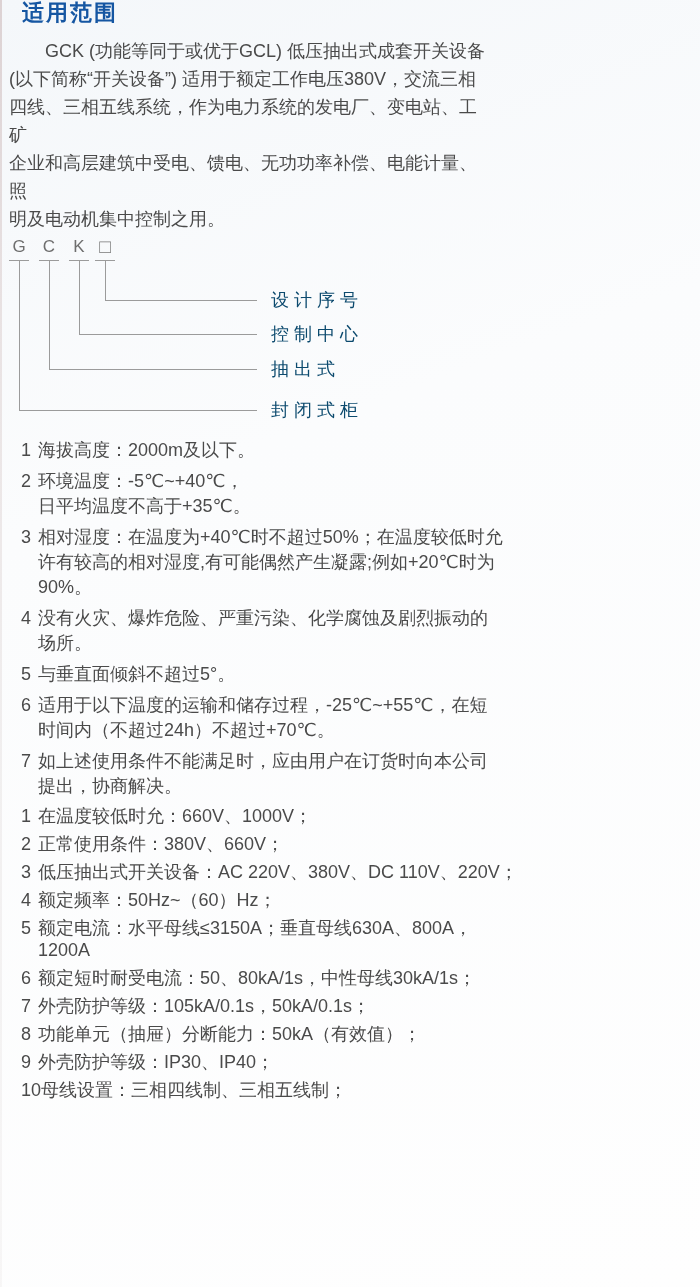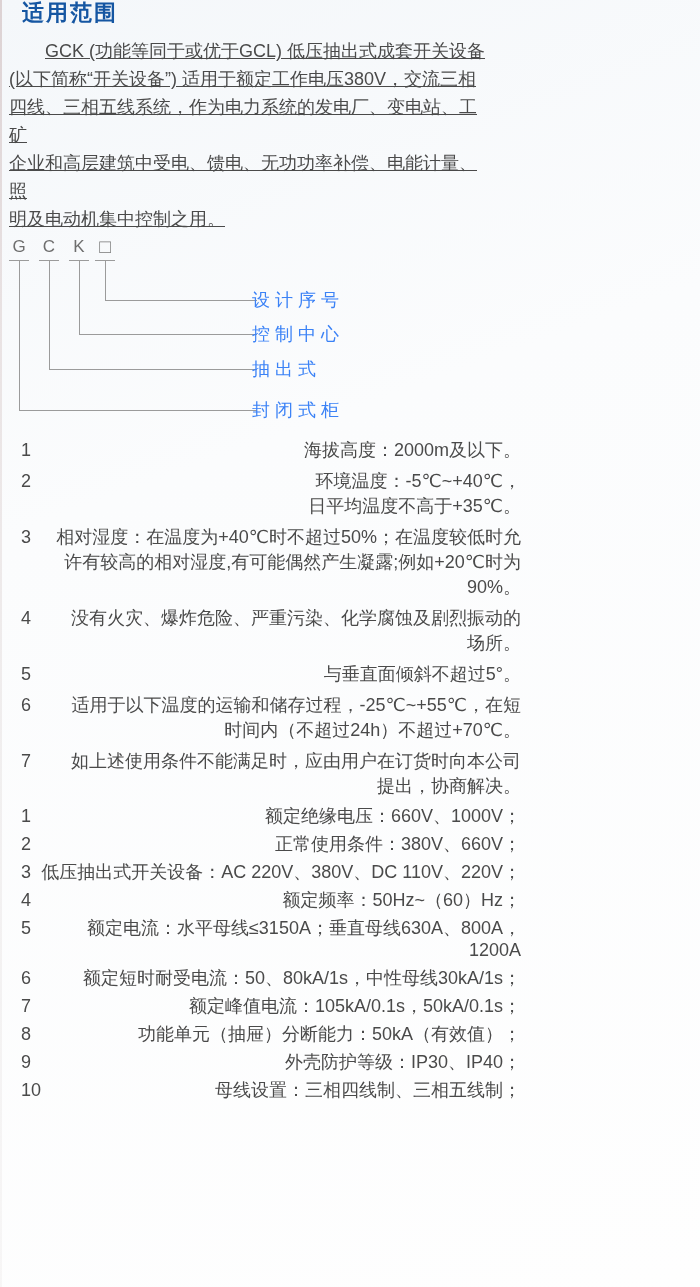--- a/index.html
+++ b/index.html
@@ -21,21 +21,21 @@
     color:#1556a2;letter-spacing:2px;
   }
   .sec-scope{margin-top:13px;}
   .sec-model{margin-top:5px;}
   .sec-cond{margin-top:15px;}
   .sec-param{margin-top:18px;}
 
   .intro{margin-top:11px;padding-left:9px;width:480px;color:#4a4a4a;}
   .intro p{
     margin:0;font-size:18px;line-height:28px;
-    text-indent:2em;white-space:pre-line;text-decoration:underline;
+    text-indent:2em;white-space:pre-line;
   }
 
   
   .diagram{position:relative;height:205px;}
   .code-row{position:absolute;inset:0;}
   .code-letter{
     position:absolute;top:5px;width:20px;height:18px;
     text-align:center;font-size:17px;line-height:18px;color:#6e6e6e;
     border-bottom:1px solid #9b9b9b;padding-bottom:4px;
   }
@@ -50,36 +50,36 @@
   .d-row:nth-of-type(4){--x:19px;--y:177px;}
   .d-vline{
     position:absolute;left:var(--x);top:27px;width:0;
     height:calc(var(--y) - 27px);border-left:1px solid #9b9b9b;
   }
   .d-hline{
     position:absolute;left:var(--x);top:var(--y);height:0;
     width:calc(257px - var(--x));border-top:1px solid #9b9b9b;
   }
   .d-label{
-    position:absolute;left:252px;top:calc(var(--y) - 13px);
-    font-size:18px;line-height:26px;color:#3b82f6;letter-spacing:5px;
+    position:absolute;left:271px;top:calc(var(--y) - 13px);
+    font-size:18px;line-height:26px;color:#0c4a6e;letter-spacing:5px;
     white-space:nowrap;
     font-family:Liberation Serif, serif;
   }
 
   
   ul.numlist{list-style:none;margin:0;padding:0 0 0 21px;width:500px;color:#4a4a4a;}
   ul.numlist li{display:flex;font-size:18px;}
   .cond-list{margin-top:3px;}
   .cond-list li{line-height:25px;margin-bottom:6px;}
   .cond-list .num{flex:none;width:17px;}
   .param-list{margin-top:5px;}
   .param-list li{line-height:22px;margin-bottom:6px;}
   .param-list .num{flex:none;min-width:17px;}
-  .numlist .txt{flex:1;white-space:pre-line;text-align:right;}
+  .numlist .txt{flex:1;white-space:pre-line;}
 </style>
 </head>
 <body>
 
 <div class="page">
   <div class="edge-artifact"></div>
 
   <h2 class="sec sec-scope">适用范围</h2>
 
   <div class="intro">
@@ -175,21 +175,21 @@
         <span class="txt">如上述使用条件不能满足时，应由用户在订货时向本公司
 提出，协商解决。</span>
       </li>
     </ul>
 
 
   <ul class="numlist param-list">
 
       <li>
         <span class="num">1</span>
-        <span class="txt">额定绝缘电压：660V、1000V；</span>
+        <span class="txt">在温度较低时允：660V、1000V；</span>
       </li>
 
       <li>
         <span class="num">2</span>
         <span class="txt">正常使用条件：380V、660V；</span>
       </li>
 
       <li>
         <span class="num">3</span>
         <span class="txt">低压抽出式开关设备：AC 220V、380V、DC 110V、220V；</span>
@@ -205,21 +205,21 @@
         <span class="txt">额定电流：水平母线≤3150A；垂直母线630A、800A，1200A</span>
       </li>
 
       <li>
         <span class="num">6</span>
         <span class="txt">额定短时耐受电流：50、80kA/1s，中性母线30kA/1s；</span>
       </li>
 
       <li>
         <span class="num">7</span>
-        <span class="txt">额定峰值电流：105kA/0.1s，50kA/0.1s；</span>
+        <span class="txt">外壳防护等级：105kA/0.1s，50kA/0.1s；</span>
       </li>
 
       <li>
         <span class="num">8</span>
         <span class="txt">功能单元（抽屉）分断能力：50kA（有效值）；</span>
       </li>
 
       <li>
         <span class="num">9</span>
         <span class="txt">外壳防护等级：IP30、IP40；</span>

